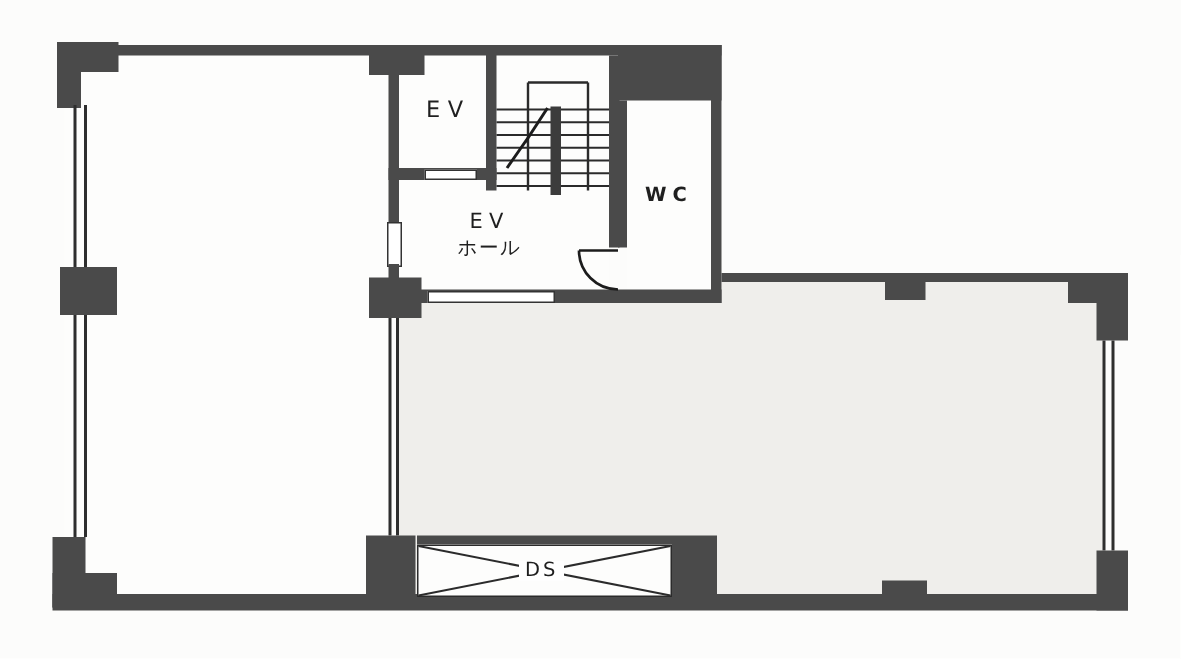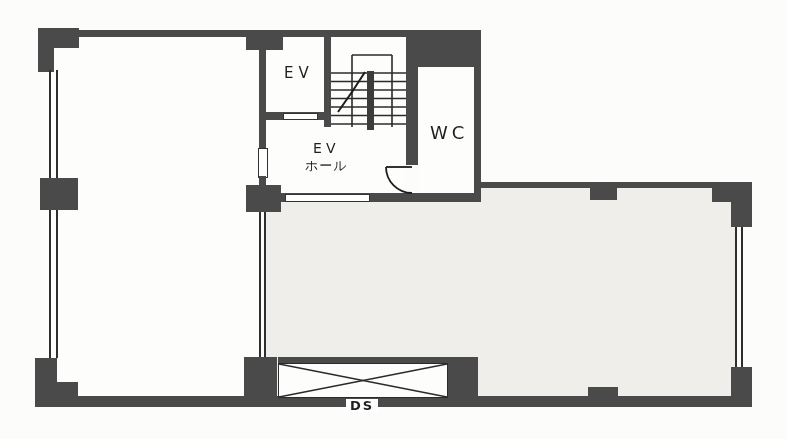--- a/index.html
+++ b/index.html
@@ -10,22 +10,22 @@
   }
   .w{position:absolute;background:#4a4a4a;}           
   .thin{position:absolute;background:#2e2e2e;}        
   .fill-white{position:absolute;background:#fdfdfc;}
   .fill-gray{position:absolute;background:#efeeeb;}
   .slot{position:absolute;background:#ffffff;border:1px solid #333;}
   .lbl{position:absolute;white-space:nowrap;line-height:1;}
   .lbl-ev{font-size:15px;letter-spacing:5px;font-weight:500;}
   .lbl-evhall{font-size:14px;letter-spacing:4px;text-align:center;font-weight:500;}
   .lbl-evhall .l2{font-size:13px;letter-spacing:1px;margin-top:4px;}
-  .lbl-wc{font-size:18px;letter-spacing:4px;font-weight:400;}
-  .lbl-ds{font-size:13px;letter-spacing:2px;font-weight:700;background:#ffffff;padding:0 4px;margin-top:25px;}
+  .lbl-wc{font-size:13px;letter-spacing:4px;font-weight:700;}
+  .lbl-ds{font-size:13px;letter-spacing:2px;font-weight:400;background:#ffffff;padding:0 4px;}
   .lbl-area{font-size:31px;letter-spacing:1px;font-weight:500;font-family:"DejaVu Sans","Liberation Sans",sans-serif;}
   svg{position:absolute;overflow:visible;}
 </style>
 </head>
 <body>
 
 <div class="canvas">
 
   <div class="fill-white" style="left:43px;top:37px;width:216px;height:359px;"></div>
   <div class="fill-gray" style="left:266px;top:202px;width:469px;height:194px;"></div>

